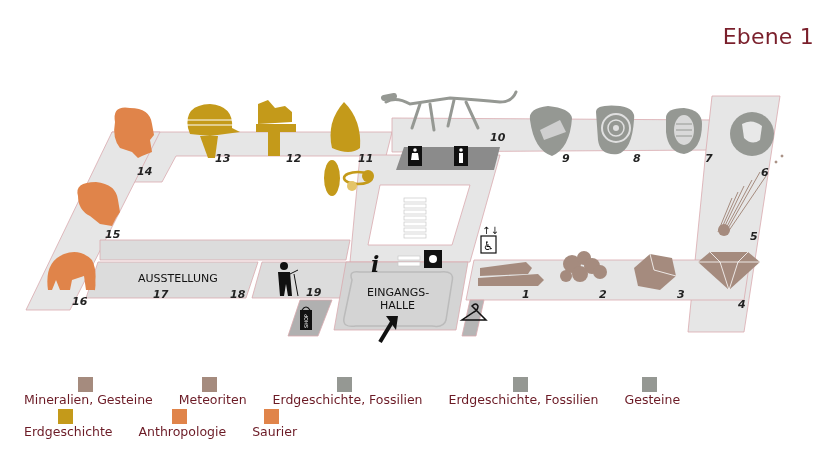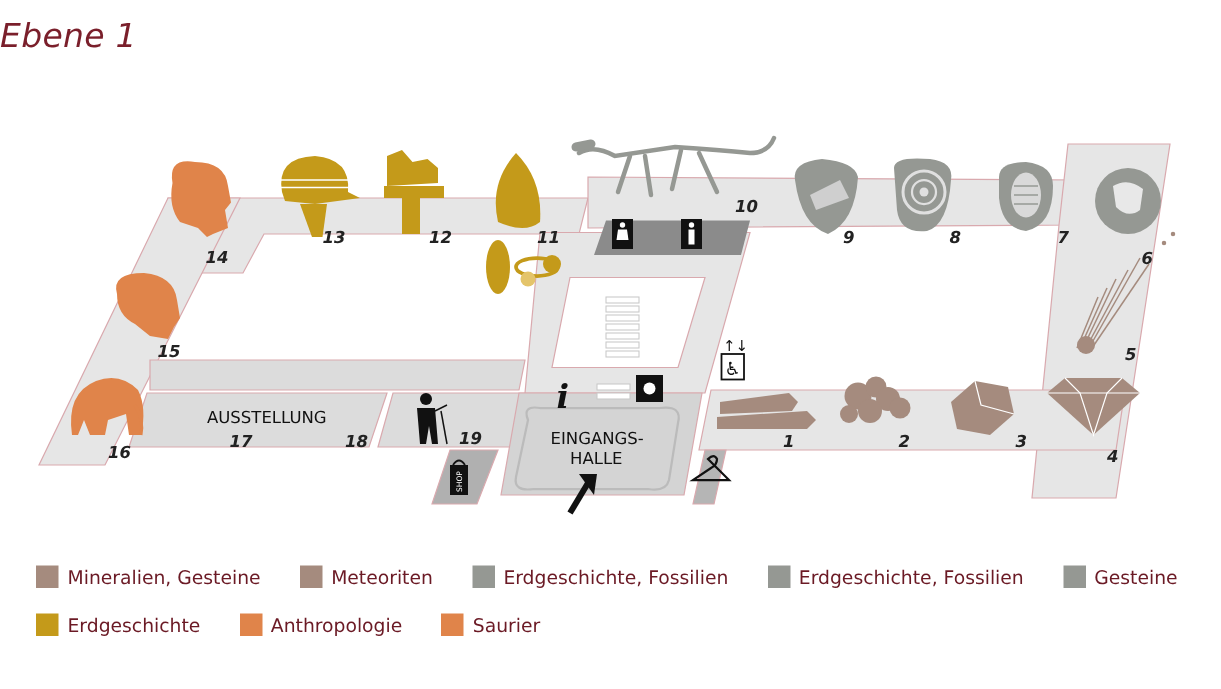--- a/index.html
+++ b/index.html
@@ -1,22 +1,22 @@
 <!DOCTYPE html>
 <html><head>
 <meta charset="utf-8">
 <style>
   html, body { margin: 0; padding: 0; background: #ffffff; }
   body { width: 814px; height: 459px; position: relative; overflow: hidden; font-family: "DejaVu Sans", sans-serif; }
-  .title { position: absolute; left: 0; top: 12px; width: 814px; text-align: left; font-size: 22px; color: #7a1f2b; font-weight: normal; letter-spacing: 0.2px; font-style: italic; }
+  .title { position: absolute; left: 0; top: 24px; width: 814px; text-align: right; font-size: 22px; color: #7a1f2b; font-weight: normal; letter-spacing: 0.2px; }
   svg.map { position: absolute; left: 0; top: 0; }
   .num { font-family: "DejaVu Sans", sans-serif; font-size: 11px; font-style: italic; font-weight: bold; fill: #222; }
   .lbl { font-family: "DejaVu Sans", sans-serif; font-size: 11px; fill: #111; }
   .legend { position: absolute; left: 24px; font-size: 12.5px; color: #6b1a25; display: flex; align-items: center; }
-  .legend-item { display: flex; align-items: center; margin-right: 26px; }
+  .legend-item { display: flex; align-items: center; margin-right: 26px; flex-direction: column; }
   .swatch { width: 15px; height: 15px; margin-right: 6px; display: inline-block; }
 </style>
 </head>
 <body>
 
 <div class="title">Ebene 1</div>
 
 <svg class="map" width="814" height="360" viewBox="0 0 814 360">
 
   <g fill="#e6e6e6" stroke="#d9a9ae" stroke-width="0.8">

